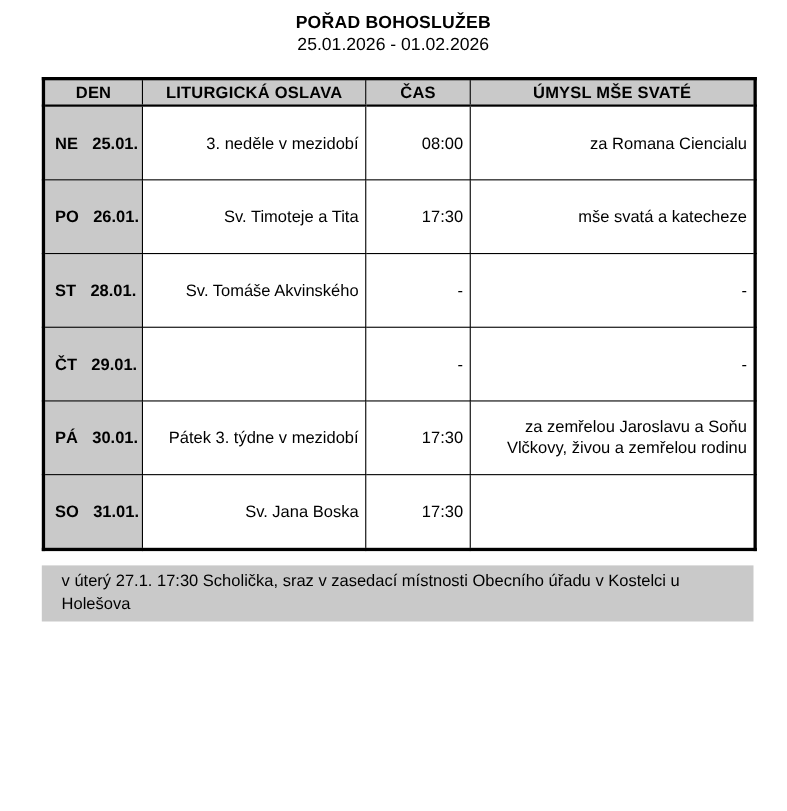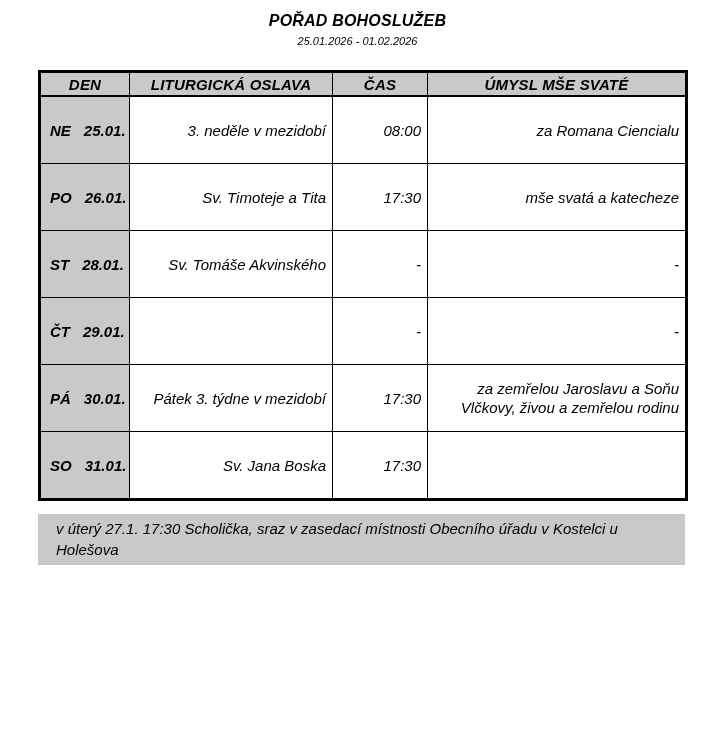--- a/index.html
+++ b/index.html
@@ -8,35 +8,34 @@
     background: #ffffff;
     font-family: "Liberation Sans", "DejaVu Sans", sans-serif;
     color: #000000;
   }
   .page {
     position: relative;
     width: 715px;
     height: 571px;
     background: #ffffff;
     overflow: hidden;
-    font-style: italic;
   }
   
   .titles {
     padding-top: 11px;
     text-align: center;
   }
   .title-line1, .title-line2 {
     font-size: 16px;
     font-weight: bold;
     line-height: 20px;
     letter-spacing: 0.2px;
   }
   .title-date {
-    font-size: 11px;
+    font-size: 16px;
     font-weight: normal;
     line-height: 20px;
   }
   
   table.schedule {
     margin: 19px 0 0 38px;
     border-collapse: collapse;
     table-layout: fixed;
     width: 647px;
     border: 3px solid #000000;

